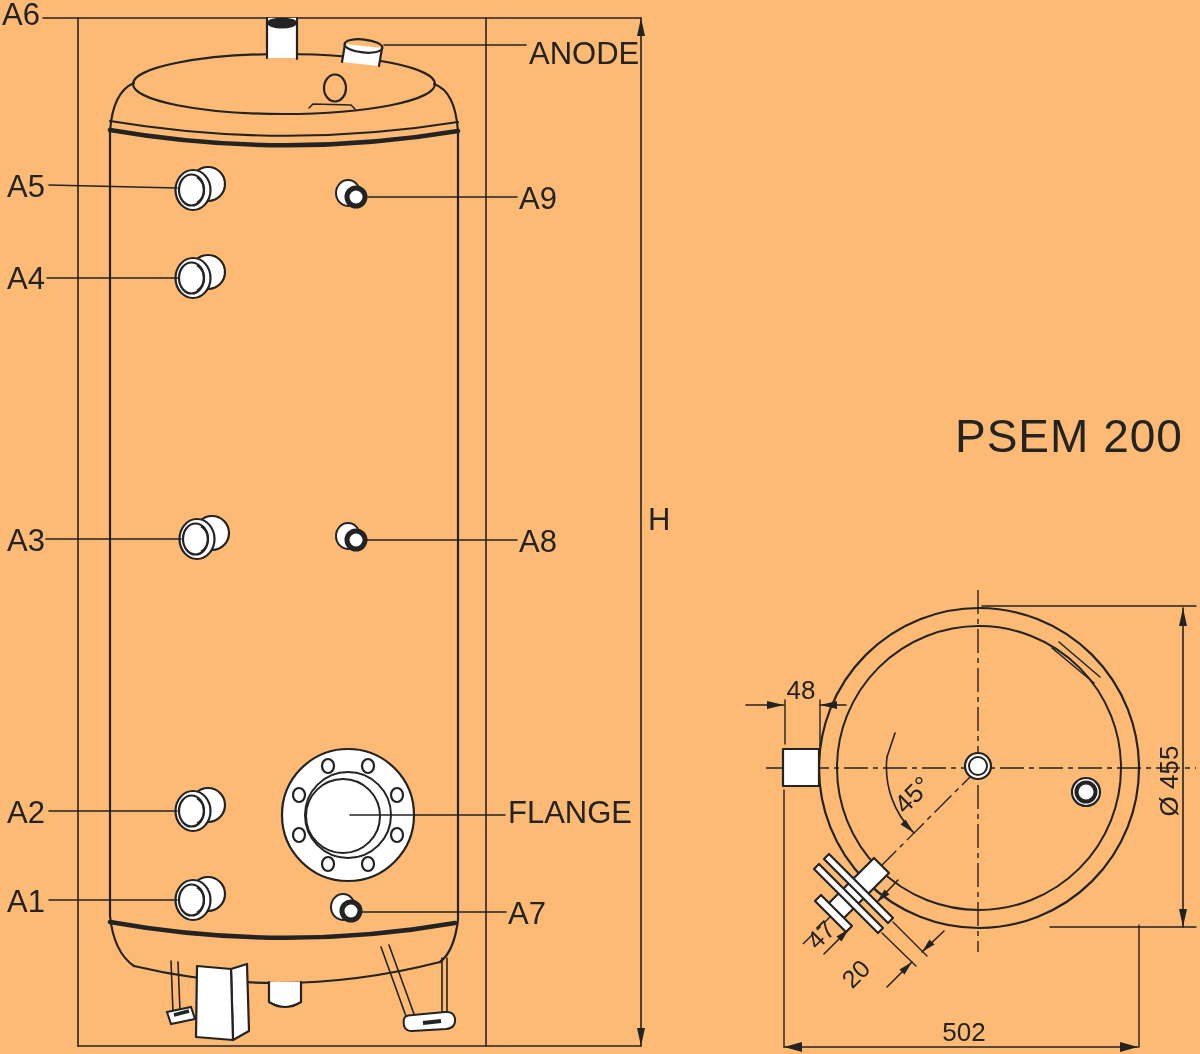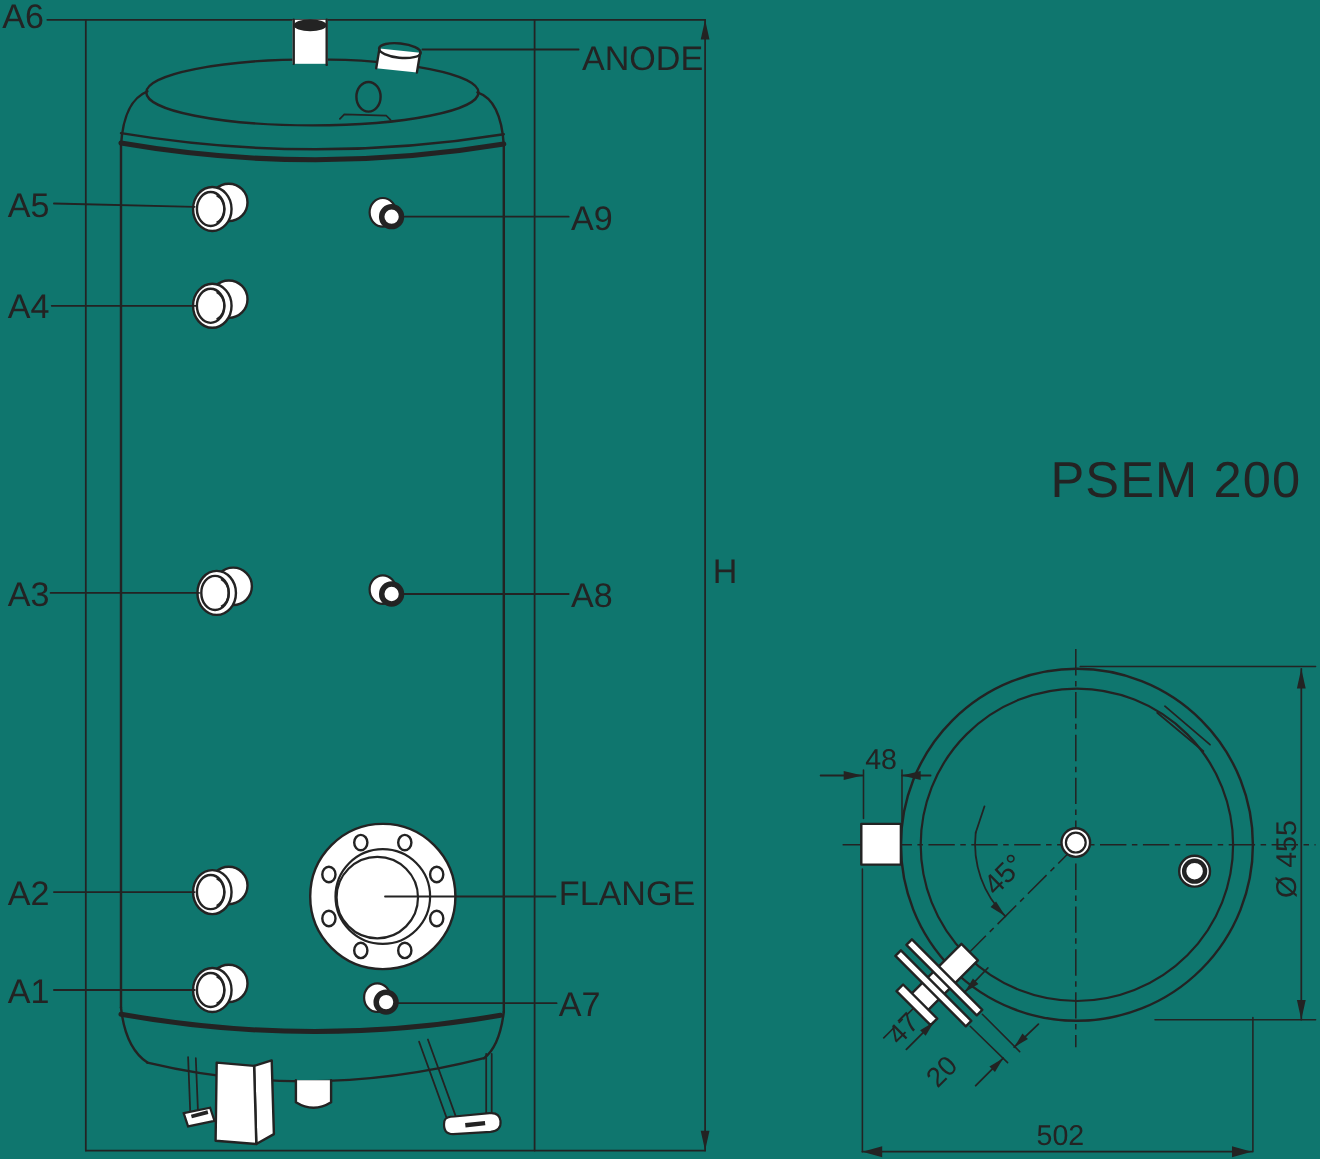--- a/index.html
+++ b/index.html
@@ -1,16 +1,16 @@
 <!DOCTYPE html>
 <html><head>
 <meta charset="utf-8">
 <style>
   html,body{margin:0;padding:0;background:#fff;}
-  .stage{width:1200px;height:1054px;position:relative;background:#0f766e;overflow:hidden;text-align:right;}
+  .stage{width:1200px;height:1054px;position:relative;background:#fdba74;overflow:hidden;text-align:right;}
   svg{display:block;}
   text{font-family:"Liberation Sans","DejaVu Sans",sans-serif;fill:#232323;}
   .lbl{font-size:31px;}
   .dim{font-size:26px;}
   .dimS{font-size:25px;}
   .title{font-size:46px;letter-spacing:1px;}
   .ln{stroke:#232323;fill:none;stroke-width:2.2;stroke-linecap:round;}
   .ln1{stroke:#232323;fill:none;stroke-width:1.6;stroke-linecap:round;}
   .lnx{stroke:#232323;fill:none;stroke-width:1.4;stroke-linecap:round;}
   .thick{stroke:#232323;fill:none;stroke-width:4.6;stroke-linecap:round;}

